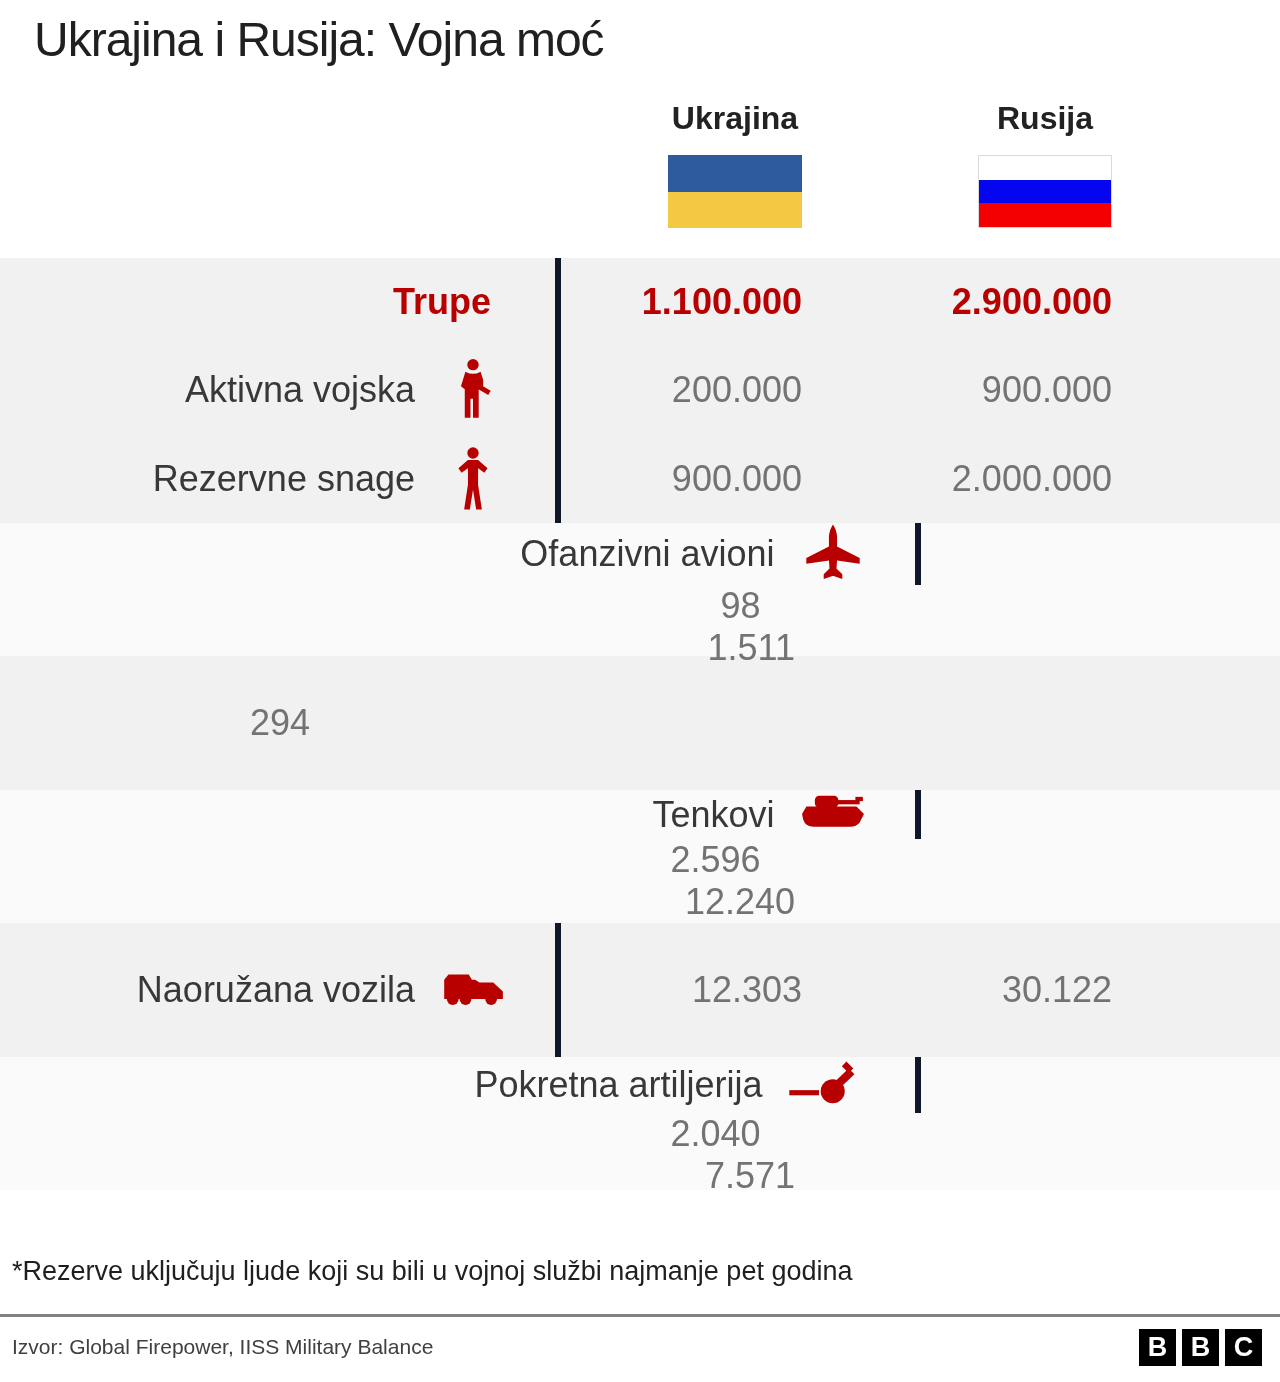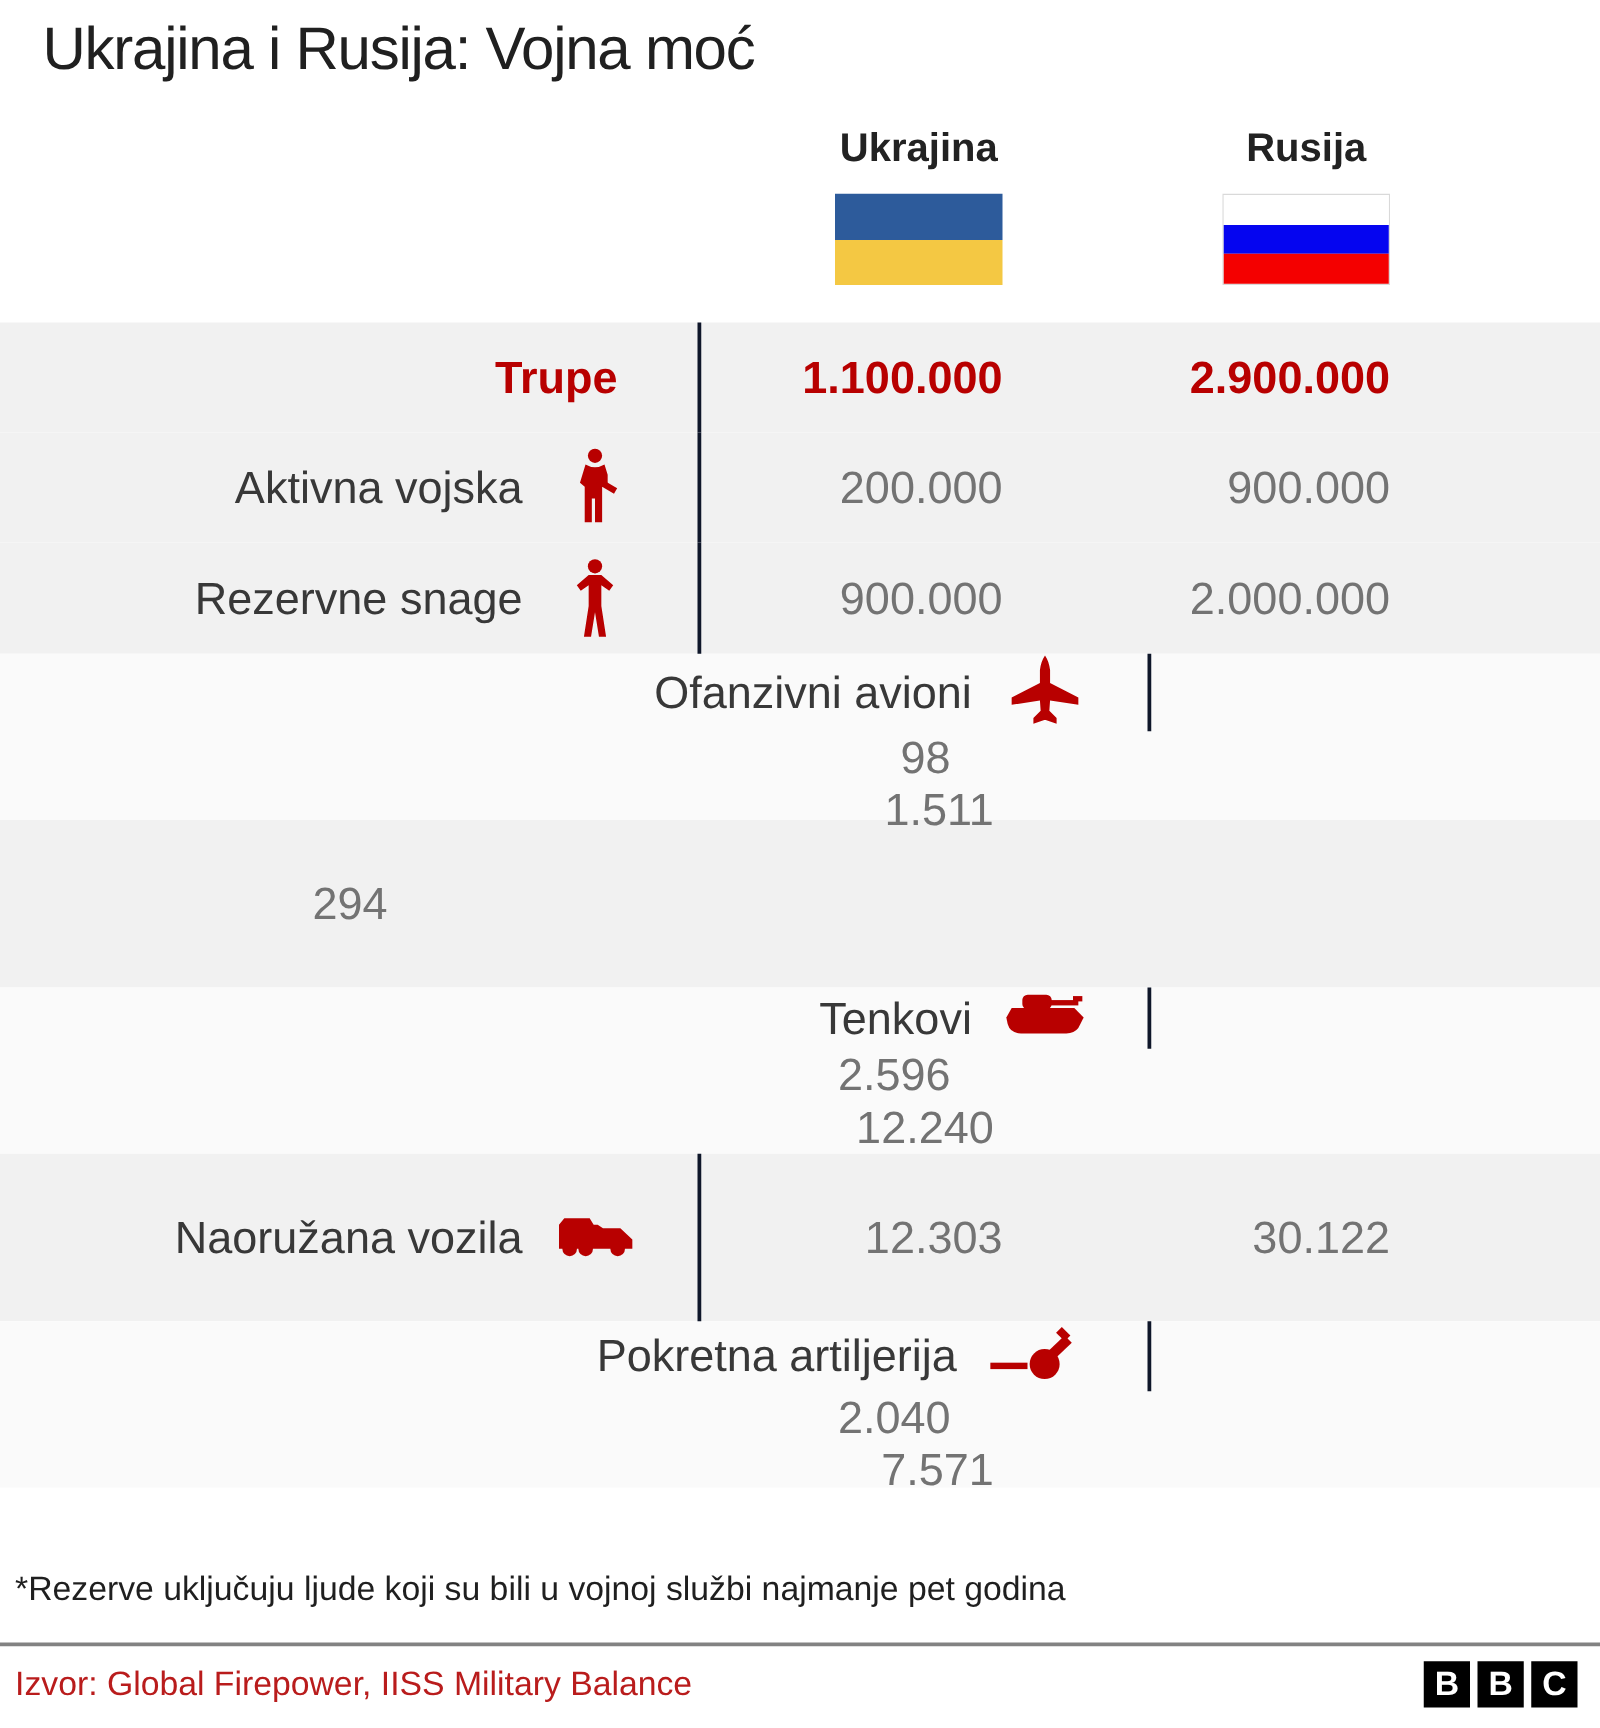--- a/index.html
+++ b/index.html
@@ -25,40 +25,40 @@
   .flag-ru .red{background:#f40000;}
 
   .table{position:absolute;left:0;top:258px;width:1280px;}
   .row{display:flex;align-items:center;width:1280px;}
   .gray{background:#f1f1f1;}
   .light{background:#fafafa;}
   .h88{height:88px;}  .h89{height:89px;}
   .h133{height:133px;flex-direction:column;} .h134{height:134px;}
 
   .label-cell{width:561px;height:100%;box-sizing:border-box;
-              border-right:3px solid #0f172a;
+              border-right:6px solid #0f172a;
               display:flex;align-items:center;justify-content:flex-end;
               padding-right:50px;gap:26px;}
   .label-cell.no-icon{padding-right:64px;}
   .row-label{font-size:36px;color:#383838;white-space:nowrap;}
   .trupe .row-label{font-weight:bold;color:#b80000;}
   .icon-slot{width:64px;display:flex;justify-content:center;align-items:center;flex:0 0 64px;}
   .icon-slot svg{fill:#b80000;}
 
   .val{font-size:36px;color:#737373;text-align:right;white-space:nowrap;}
   .val-ua{width:241px;}
   .val-ru{width:310px;}
   .trupe .val{font-weight:bold;color:#b80000;}
 
   .footnote{position:absolute;left:12px;top:1256px;font-size:27px;color:#1f1f1f;}
   .rule{position:absolute;left:0;top:1314px;width:1280px;height:0;
         border-top:3px solid #828282;}
   .footer{position:absolute;left:12px;top:1327px;width:1250px;height:40px;
           display:flex;justify-content:space-between;align-items:center;}
-  .source{font-size:27px;color:#b91c1c;}
+  .source{font-size:21px;color:#404040;}
   .bbc{display:flex;gap:6px;}
   .bbc .blk{width:37px;height:37px;background:#000;color:#fff;font-weight:bold;
             font-size:27px;display:flex;align-items:center;justify-content:center;}
 </style>
 </head>
 <body>
 
 <div class="canvas">
 
   <div class="title">Ukrajina i Rusija: Vojna moć</div>

